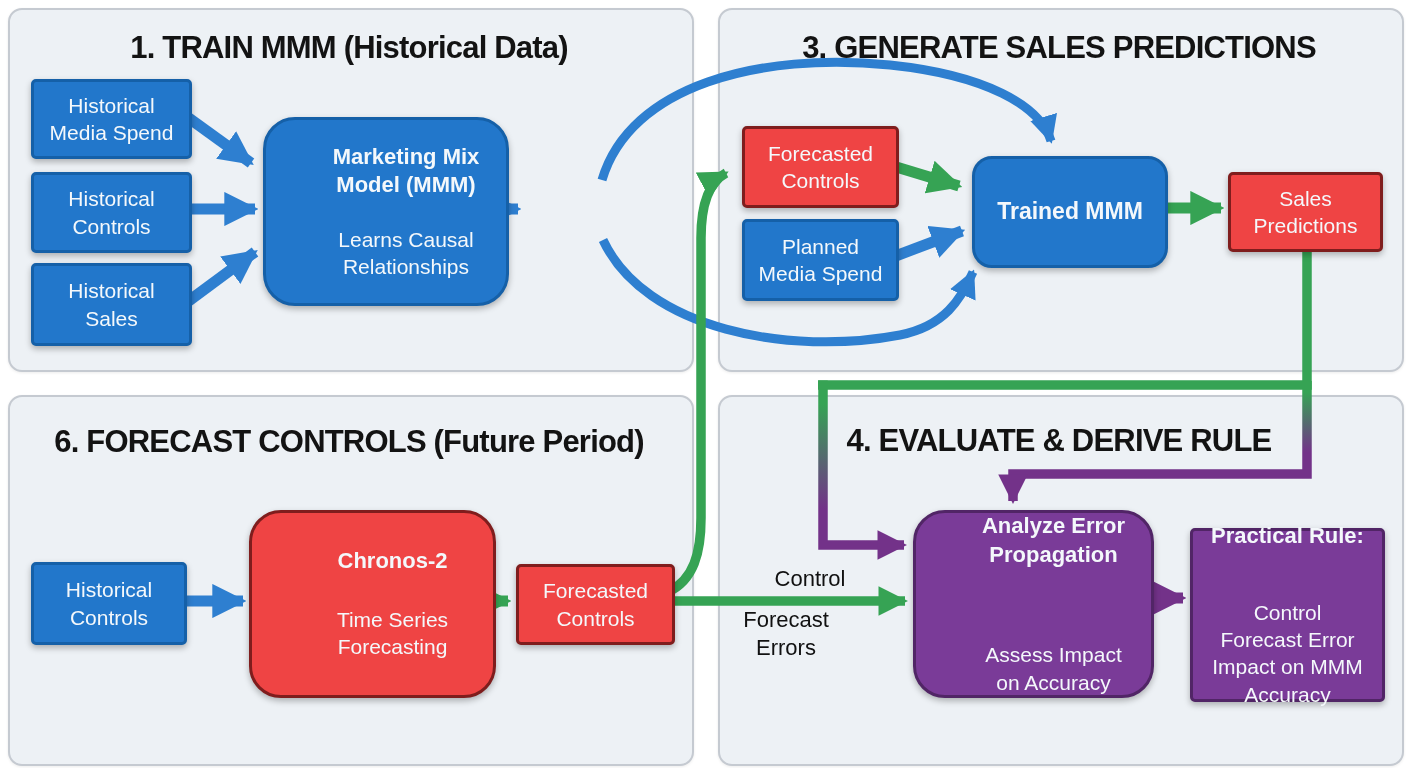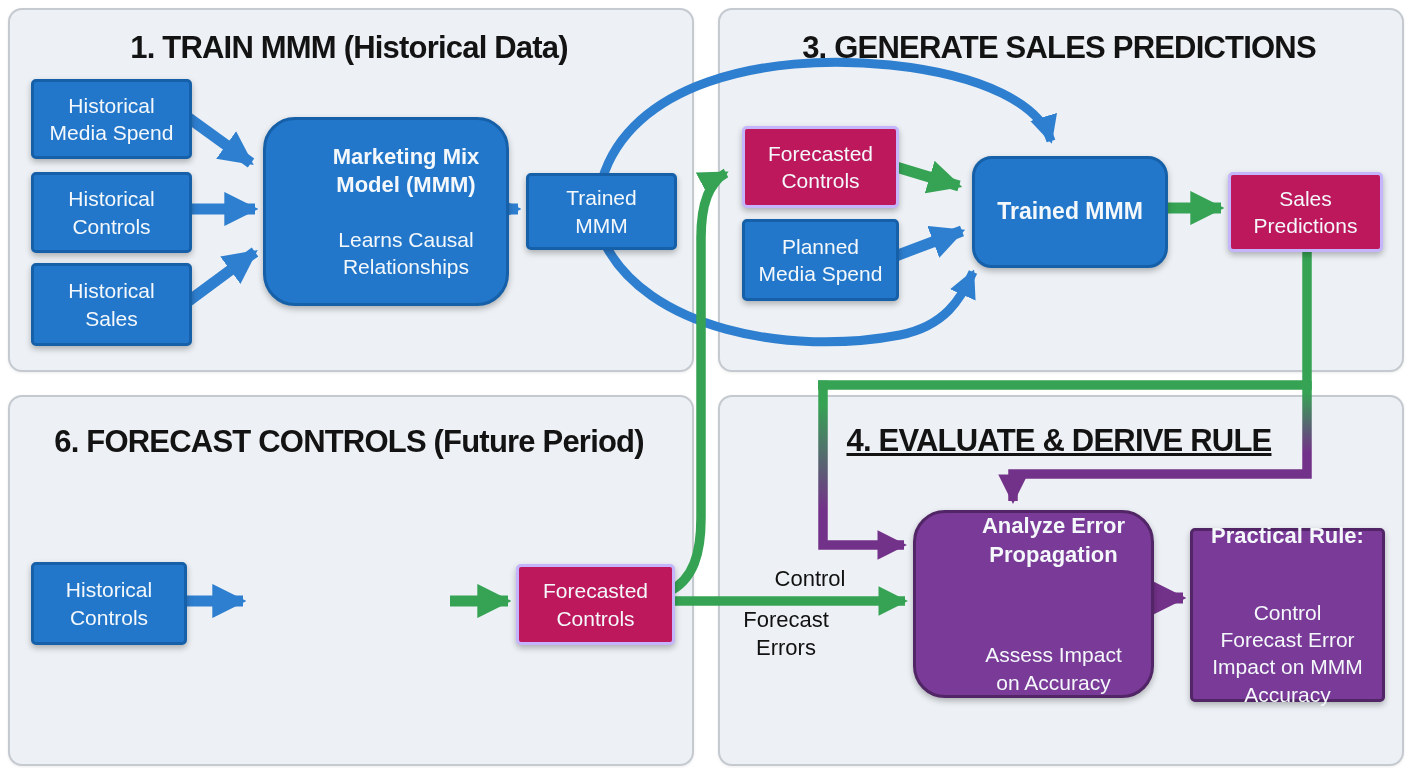--- a/index.html
+++ b/index.html
@@ -18,21 +18,21 @@
     white-space:nowrap;
   }
   .box{
     position:absolute;display:flex;flex-direction:column;align-items:center;justify-content:center;
     color:#f4f8fb;text-align:center;white-space:pre-line;
     font-size:21px;line-height:1.3;
     box-shadow:0 3px 6px rgba(0,0,0,.28);
     z-index:3;
   }
   .blue{background:#2277cb;border:3px solid #1560a8;}
-  .green{background:#be185d;border:3px solid #c4b5fd;}
+  .green{background:#ef4444;border:3px solid #7f1d1d;}
   .purple{background:#7a3b98;border:3px solid #512566;gap:48px;}
   .r-small{border-radius:5px;}
   .r-med{border-radius:20px;}
   .r-big{border-radius:32px;padding-left:40px;}
   .box .hd{font-weight:700;white-space:pre-line;font-size:22px;}
   .box .sub{white-space:pre-line;}
   .flow-label{
     position:absolute;color:#111;font-size:22px;line-height:1.25;text-align:center;
     white-space:pre-line;z-index:3;
   }
@@ -44,21 +44,21 @@
 <div class="stage">
 
   <div class="panel" style="left:8px;top:8px;width:682px;height:360px;"></div>
   <div class="panel" style="left:718px;top:8px;width:682px;height:360px;"></div>
   <div class="panel" style="left:8px;top:395px;width:682px;height:367px;"></div>
   <div class="panel" style="left:718px;top:395px;width:682px;height:367px;"></div>
 
   <div class="panel-title" style="left:8px;width:682px;top:30px;">1. TRAIN MMM (Historical Data)</div>
   <div class="panel-title" style="left:718px;width:682px;top:30px;">3. GENERATE SALES PREDICTIONS</div>
   <div class="panel-title" style="left:8px;width:682px;top:424px;">6. FORECAST CONTROLS (Future Period)</div>
-  <div class="panel-title" style="left:718px;width:682px;top:423px;text-decoration:underline;">4. EVALUATE &amp; DERIVE RULE</div>
+  <div class="panel-title" style="left:718px;width:682px;top:423px;">4. EVALUATE &amp; DERIVE RULE</div>
 
   <svg class="arrows" width="1408" height="768" viewBox="0 0 1408 768">
     <defs>
       <marker id="mBlue" viewBox="0 0 10 10" refX="9" refY="5" markerWidth="3.1" markerHeight="3.1" orient="auto">
         <path d="M0,0 L10,5 L0,10 z" fill="#2e7fd0"></path>
       </marker>
       <marker id="mGreen" viewBox="0 0 10 10" refX="9" refY="5" markerWidth="3.1" markerHeight="3.1" orient="auto">
         <path d="M0,0 L10,5 L0,10 z" fill="#36a354"></path>
       </marker>
       <marker id="mPurple" viewBox="0 0 10 10" refX="9" refY="5" markerWidth="3.1" markerHeight="3.1" orient="auto">
@@ -107,33 +107,36 @@
   <div class="box blue r-small" style="left:31px;top:172px;width:155px;height:75px;">Historical
 Controls</div>
   <div class="box blue r-small" style="left:31px;top:263px;width:155px;height:77px;">Historical
 Sales</div>
   <div class="box blue r-big" style="left:263px;top:117px;width:200px;height:183px;">
     <span class="hd">Marketing Mix
 Model (MMM)</span>
     <span class="sub" style="margin-top:26px;">Learns Causal
 Relationships</span>
   </div>
-  <div class="box blue r-small" style="left:526px;top:173px;width:145px;height:71px;">Trained
-MMM</div>
 
   <div class="box green r-small" style="left:742px;top:126px;width:151px;height:76px;">Forecasted
 Controls</div>
   <div class="box blue r-small" style="left:742px;top:219px;width:151px;height:76px;">Planned
 Media Spend</div>
   <div class="box blue r-med" style="left:972px;top:156px;width:190px;height:106px;font-weight:700;font-size:23px;">Trained MMM</div>
   <div class="box green r-small" style="left:1228px;top:172px;width:149px;height:74px;">Sales
 Predictions</div>
 
   <div class="box blue r-small" style="left:31px;top:562px;width:150px;height:77px;">Historical
 Controls</div>
+  <div class="box green r-big" style="left:249px;top:510px;width:201px;height:182px;">
+    <span class="hd">Chronos-2</span>
+    <span class="sub" style="margin-top:30px;">Time Series
+Forecasting</span>
+  </div>
   <div class="box green r-small" style="left:516px;top:564px;width:153px;height:75px;">Forecasted
 Controls</div>
 
   <div class="box purple r-big" style="left:913px;top:510px;width:195px;height:182px;">
     <span class="hd">Analyze Error
 Propagation</span>
     <span class="sub" style="margin-top:24px;">Assess Impact
 on Accuracy</span>
   </div>
   <div class="box purple r-small" style="left:1190px;top:528px;width:189px;height:168px;">

